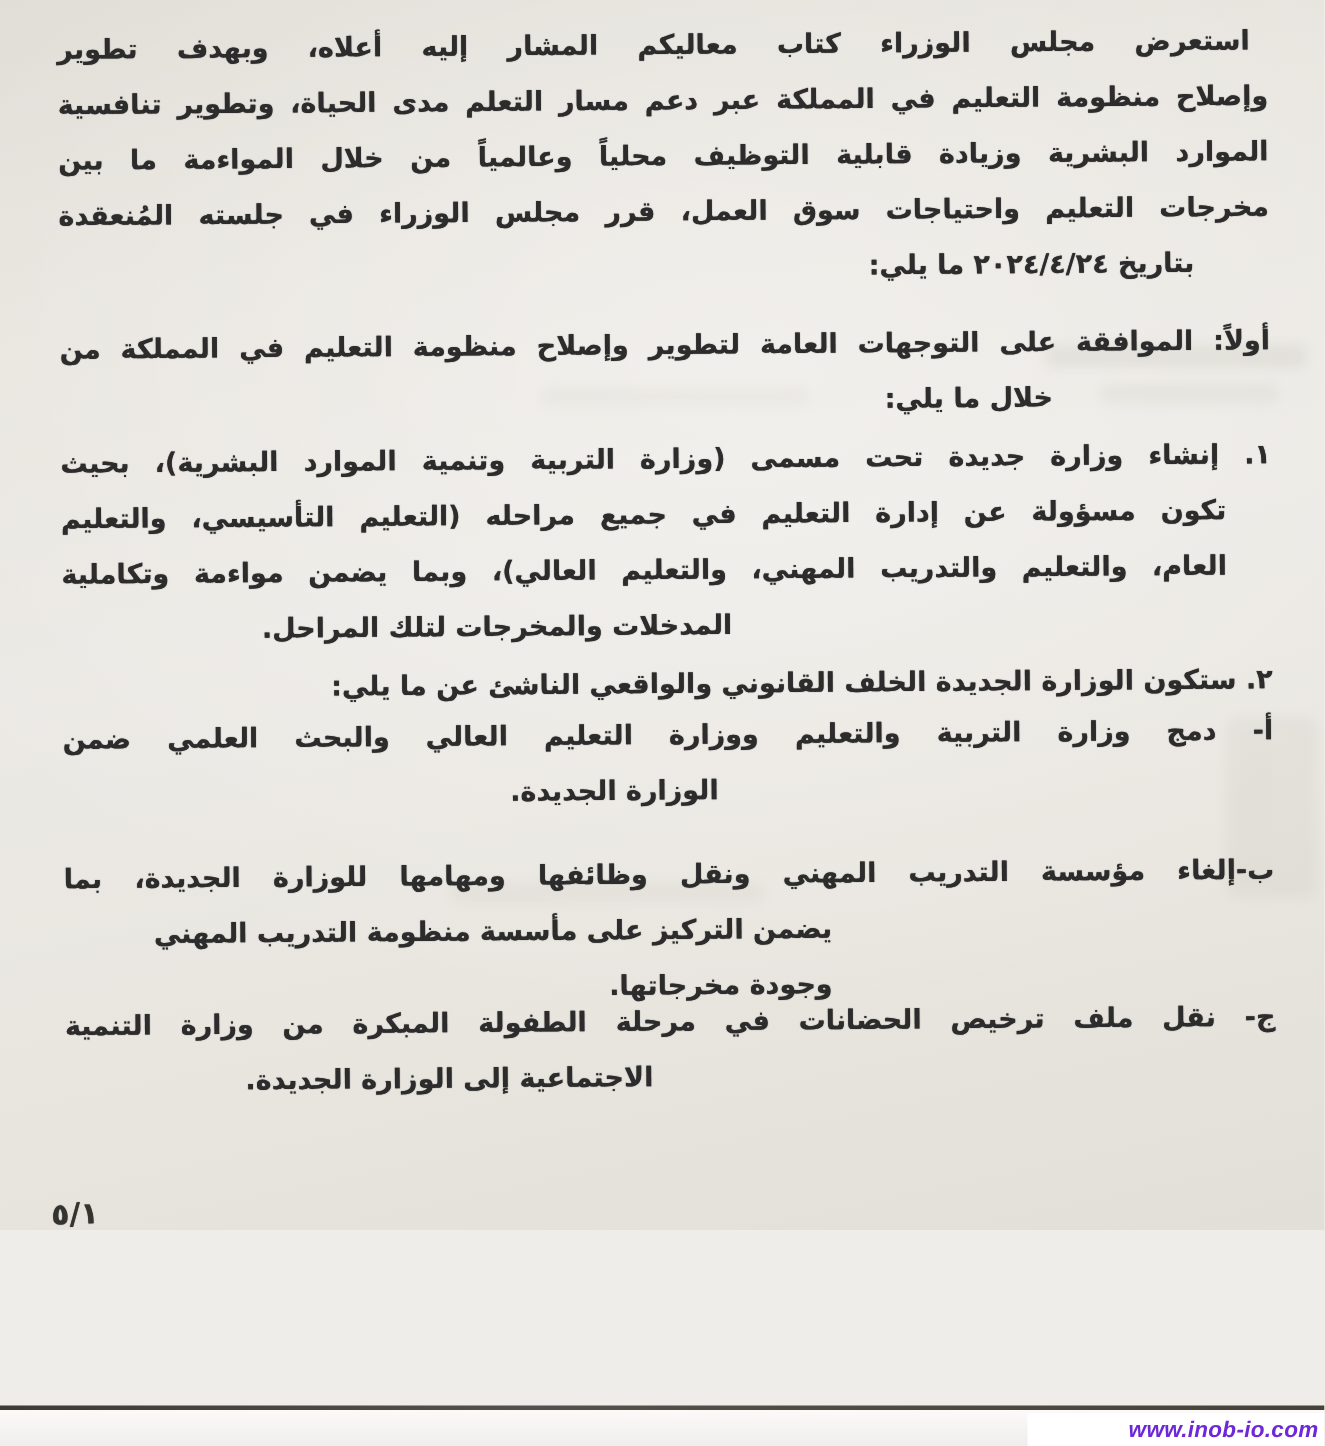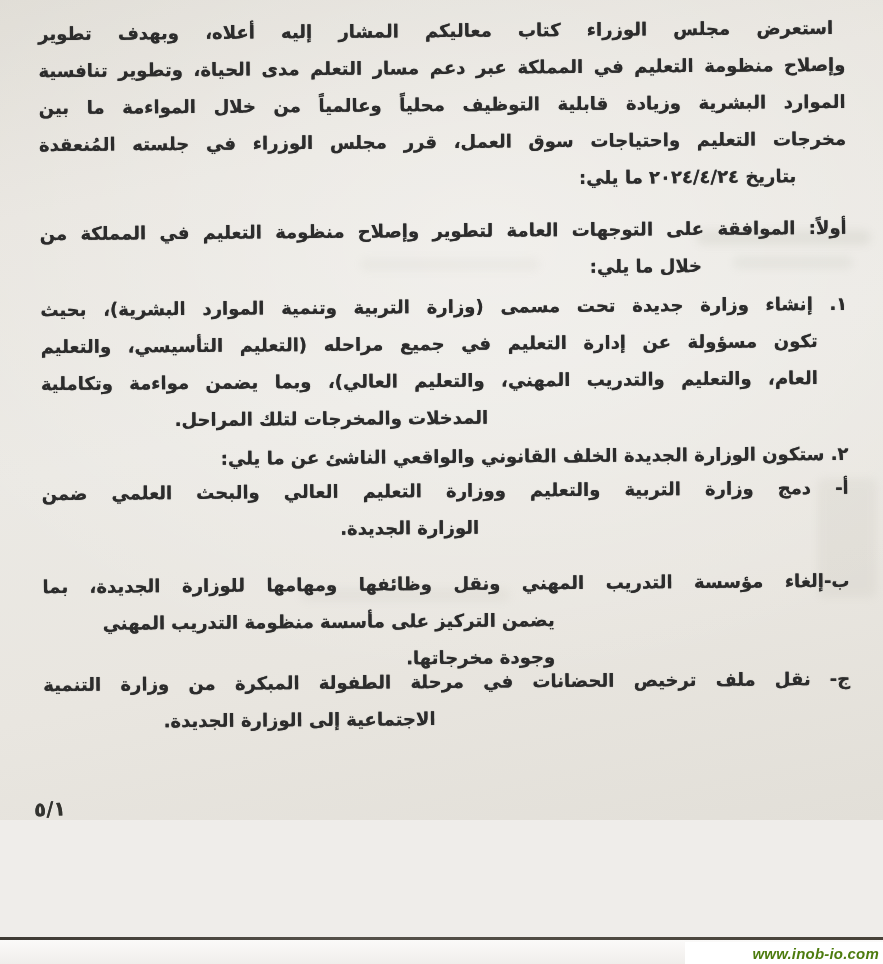--- a/index.html
+++ b/index.html
@@ -67,21 +67,21 @@
   }
   .watermark-box{
     position:absolute;right:0;bottom:0;height:22px;width:192px;
     background:#ffffff;
     display:flex;align-items:center;justify-content:flex-end;
     padding-left:6px;
   }
   .watermark{
     font-family:"Liberation Sans",sans-serif;
     font-style:italic;font-weight:bold;
-    font-size:15px;color:#4d7c0f;margin-right:4px;
+    font-size:15px;color:#6d28d9;margin-right:4px;
     letter-spacing:0.2px;
   }
 </style>
 </head>
 <body>
 
 <div class="page">
   <div class="smudge sm1"></div>
   <div class="smudge sm2"></div>
   <div class="smudge sm3"></div>

